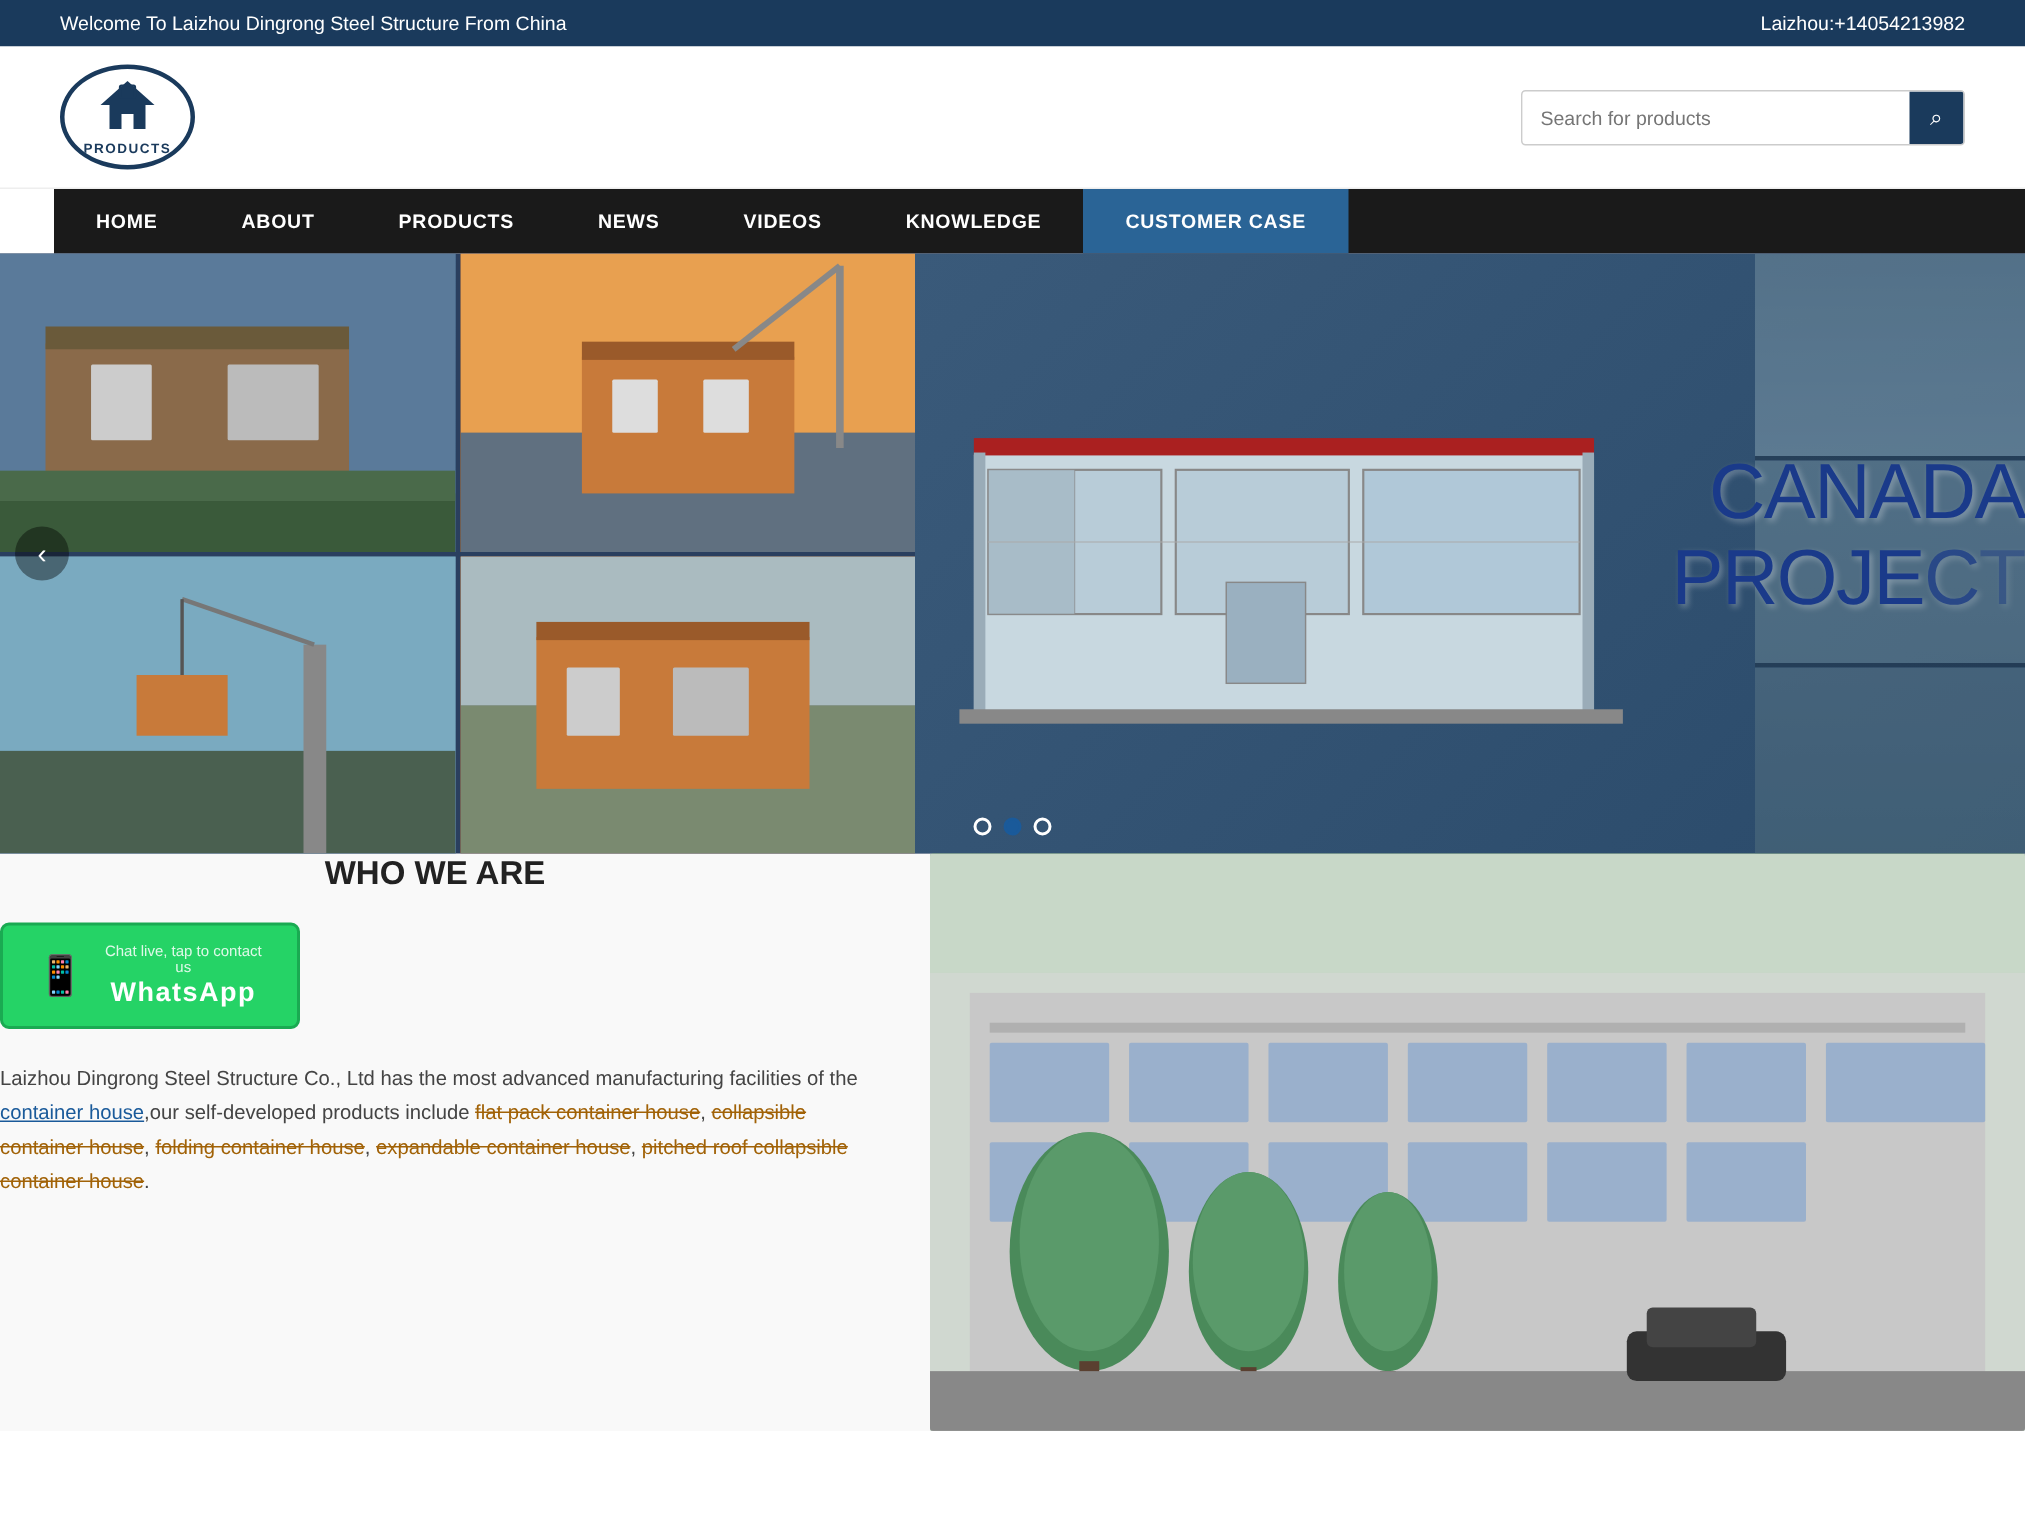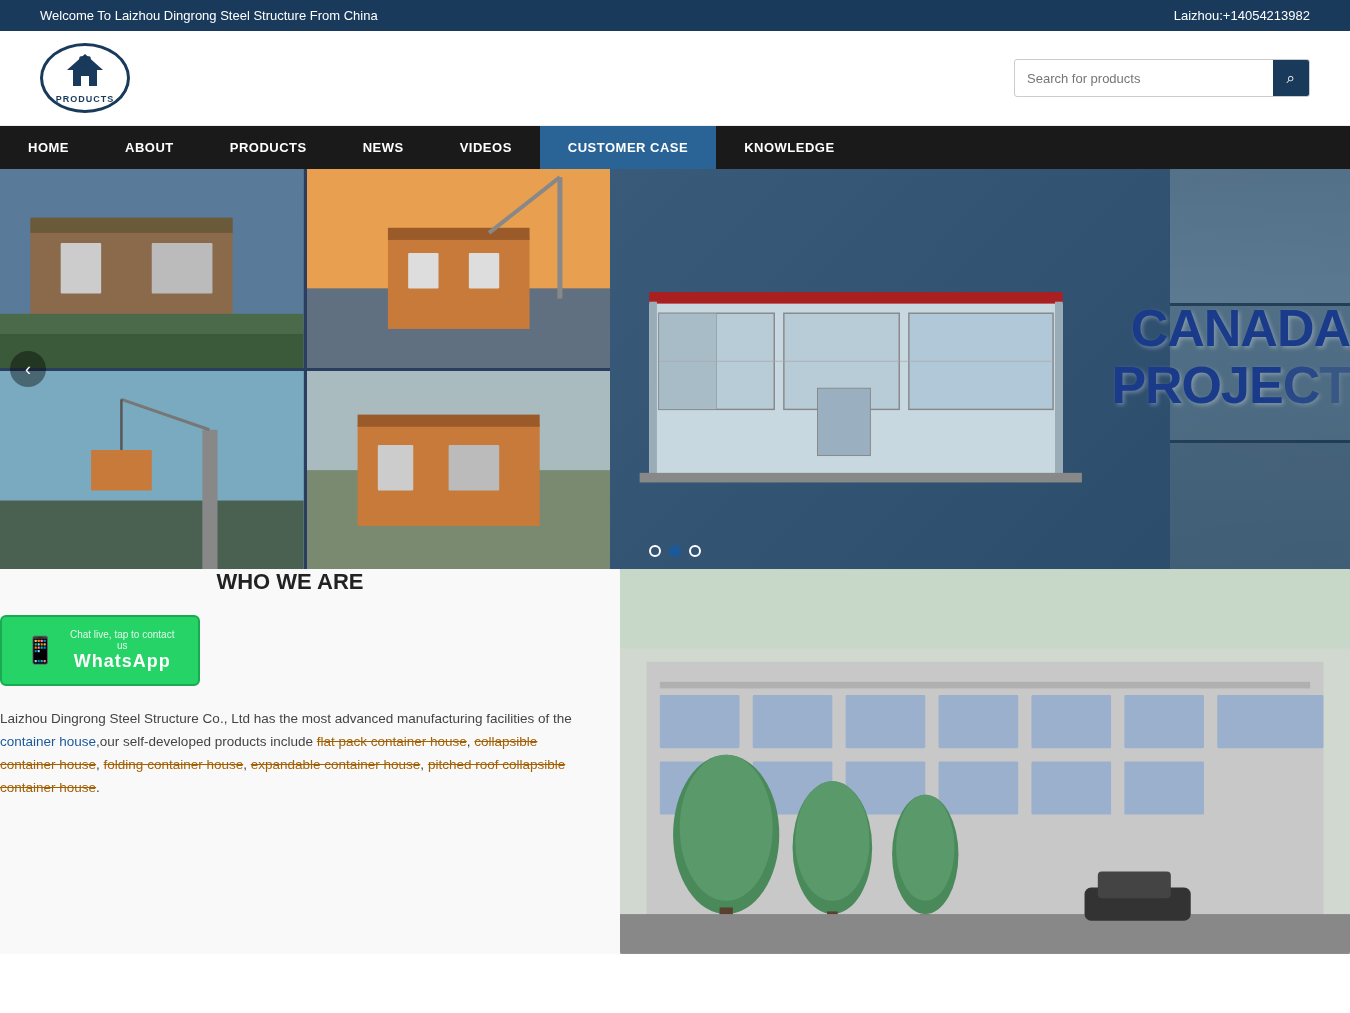--- a/index.html
+++ b/index.html
@@ -76,20 +76,21 @@
       cursor: pointer;
       color: #fff;
       font-size: 15px;
     }
 
     
     .nav {
       background: #1a1a1a;
       display: flex;
       align-items: center;
+      margin-left: 36px;
     }
     .nav-item {
       color: #fff;
       padding: 14px 28px;
       font-size: 13px;
       font-weight: 600;
       cursor: pointer;
       text-transform: uppercase;
       letter-spacing: 0.5px;
       white-space: nowrap;
@@ -150,21 +151,21 @@
       left: 20px;
       top: 50%;
       transform: translateY(-50%);
     }
     .canada-text {
       position: absolute;
       right: 0;
       top: 50%;
       transform: translateY(-60%);
       font-size: 52px;
-      font-weight: 700;
+      font-weight: 400;
       color: #1a3a8a;
       letter-spacing: -1px;
       text-align: right;
       line-height: 1.1;
       text-shadow: 2px 2px 4px rgba(255,255,255,0.3);
     }
     
     .hero-thumb-strip {
       position: absolute;
       right: 0;
@@ -271,21 +272,21 @@
     .whatsapp-label {
       font-size: 18px;
       font-weight: 700;
       letter-spacing: 1px;
     }
     .who-text {
       font-size: 13.5px;
       color: #444;
       line-height: 1.7;
     }
-    .who-text .highlight { color: #1a5a9a; cursor: pointer; }
+    .who-text .highlight { color: #1a5a9a; text-decoration: underline; cursor: pointer; }
     .who-text .strikethrough { text-decoration: line-through; color: #a16207; }
     .who-right {
       flex: 1;
       min-height: 260px;
       background: linear-gradient(135deg, #5a8a6a 0%, #3a6a5a 50%, #2a5a4a 100%);
       border-radius: 2px;
       position: relative;
       overflow: hidden;
       display: flex;
       align-items: center;
@@ -319,22 +320,22 @@
     </button>
   </div>
 </div>
 
 <nav class="nav">
   <div class="nav-item">HOME</div>
   <div class="nav-item">ABOUT</div>
   <div class="nav-item">PRODUCTS</div>
   <div class="nav-item">NEWS</div>
   <div class="nav-item">VIDEOS</div>
+  <div class="nav-item">KNOWLEDGE</div>
   <div class="nav-item active">CUSTOMER CASE</div>
-  <div class="nav-item">KNOWLEDGE</div>
 </nav>
 
 <div class="hero">
   <div class="hero-inner">
 
     <div class="hero-grid">
 
       <div class="hero-grid-cell cell-1">
         <svg width="100%" height="100%" viewBox="0 0 300 200" preserveAspectRatio="xMidYMid slice">
           <rect width="300" height="200" fill="#5a7a9a"></rect>

